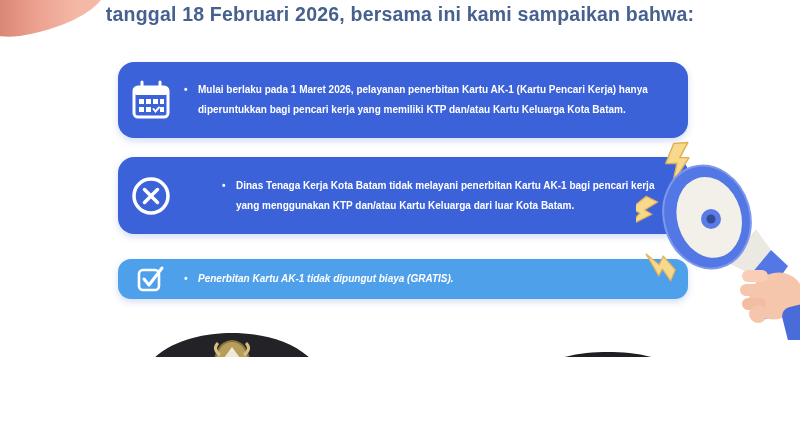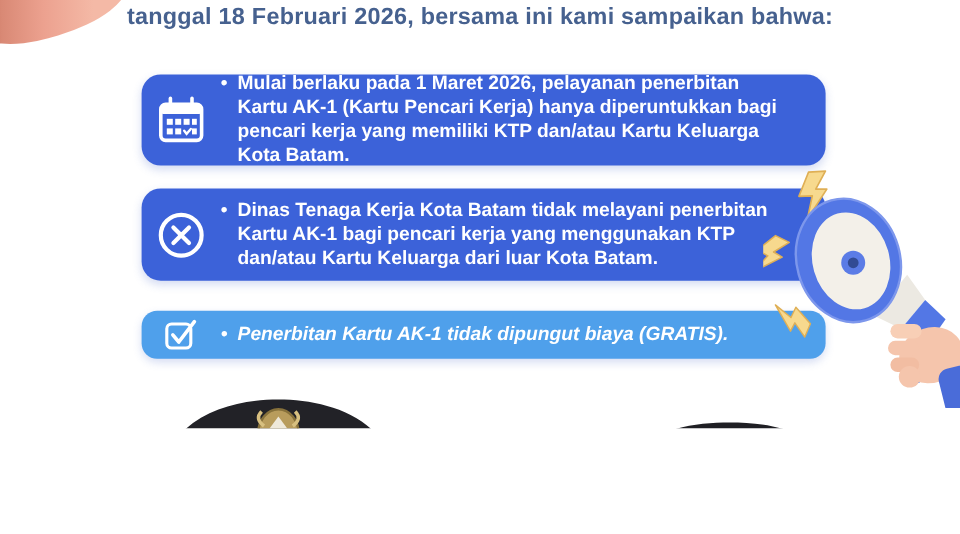--- a/index.html
+++ b/index.html
@@ -35,33 +35,33 @@
   .notice {
     position: absolute;
     left: 118px;
     width: 570px;
     border-radius: 16px;
     display: flex;
     align-items: center;
     box-shadow: 0 3px 7px rgba(70, 100, 200, 0.22);
   }
   .notice-1 { top: 62px;  height: 76px; }
-  .notice-2 { top: 157px; height: 77px; }
+  .notice-2 { top: 157px; height: 77px; gap: 38px; }
   .notice-3 { top: 259px; height: 40px; border-radius: 13px; }
   .notice .icon-col {
     flex: 0 0 66px;
     display: flex;
     align-items: center;
     justify-content: center;
   }
   .notice .text-col {
     flex: 1;
     padding-right: 26px;
     color: #ffffff;
-    font-size: 16px;
+    font-size: 10px;
     font-weight: 700;
     line-height: 20px;
     position: relative;
     padding-left: 14px;
   }
   .notice .text-col::before {
     content: "•";
     position: absolute;
     left: 0;
     top: 0;

